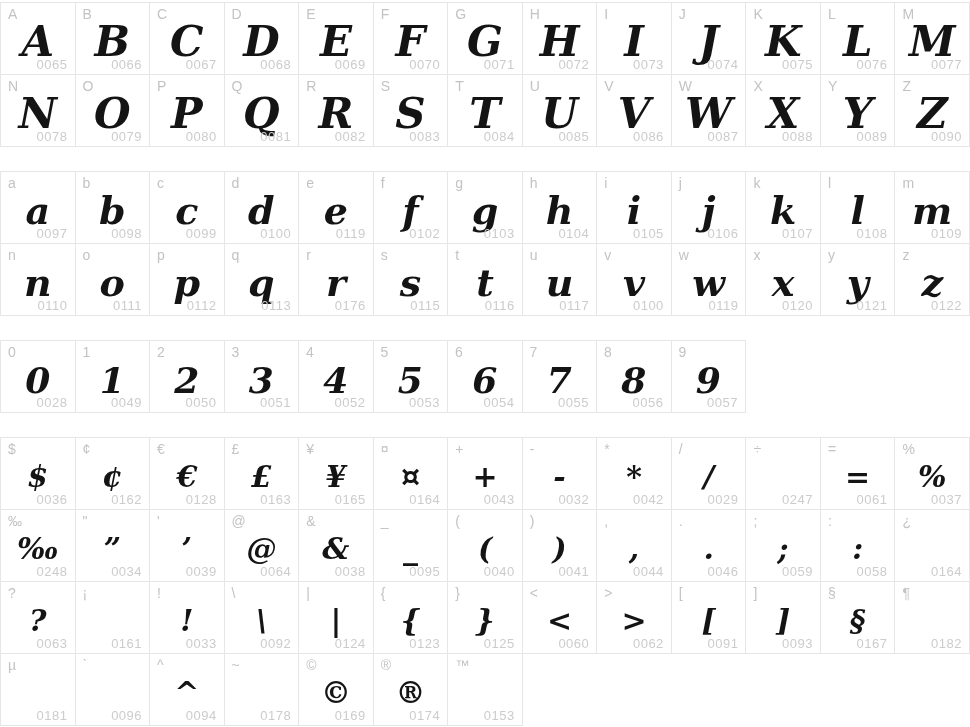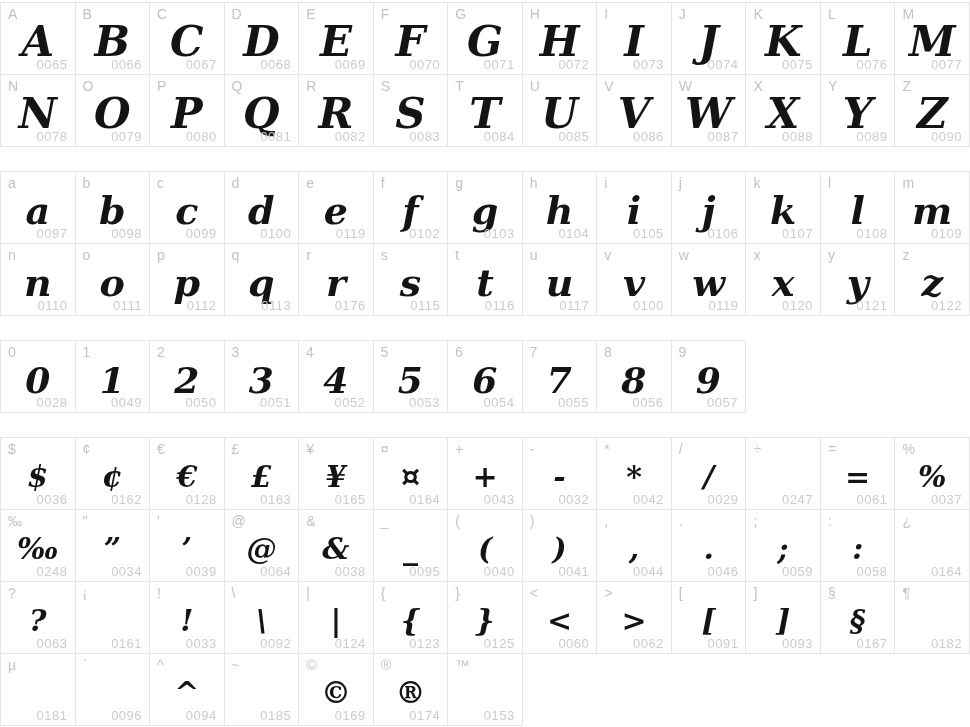--- a/index.html
+++ b/index.html
@@ -685,21 +685,21 @@
 
   <div class="cell" data-name="glyph-cell">
     <span class="cell-label" data-name="character-label">^</span>
     <span class="cell-glyph" data-name="character-glyph">^</span>
     <span class="cell-code" data-name="character-code">0094</span>
   </div>
 
   <div class="cell" data-name="glyph-cell">
     <span class="cell-label" data-name="character-label">~</span>
     <span class="cell-glyph" data-name="character-glyph"></span>
-    <span class="cell-code" data-name="character-code">0185</span>
+    <span class="cell-code" data-name="character-code">0178</span>
   </div>
 
   <div class="cell" data-name="glyph-cell">
     <span class="cell-label" data-name="character-label">©</span>
     <span class="cell-glyph" data-name="character-glyph">©</span>
     <span class="cell-code" data-name="character-code">0169</span>
   </div>
 
   <div class="cell" data-name="glyph-cell">
     <span class="cell-label" data-name="character-label">®</span>

